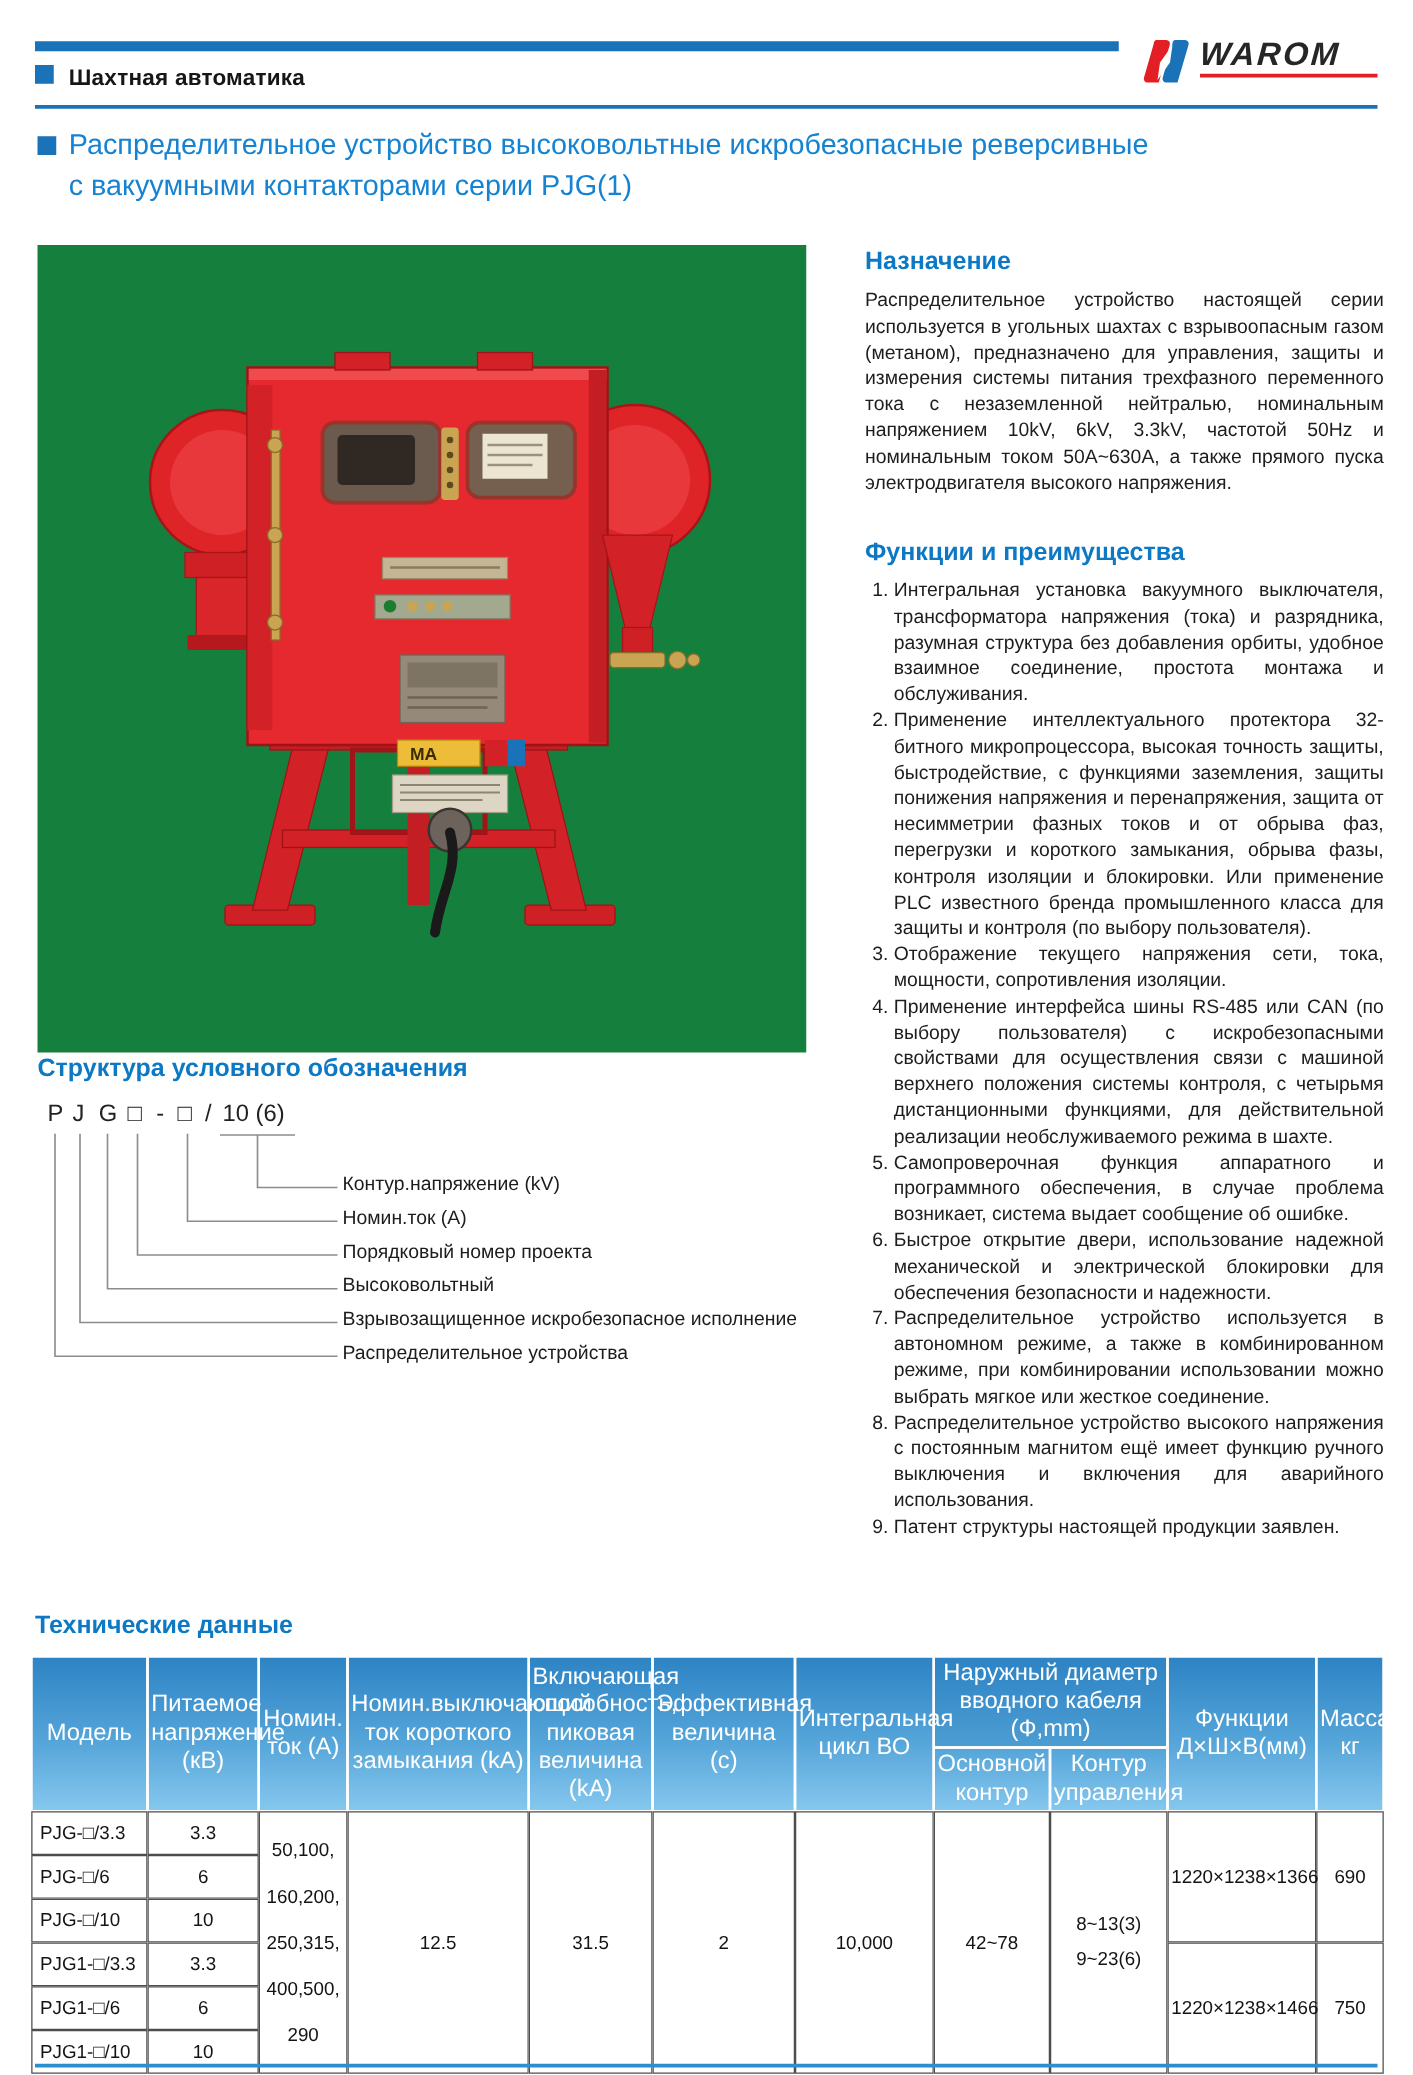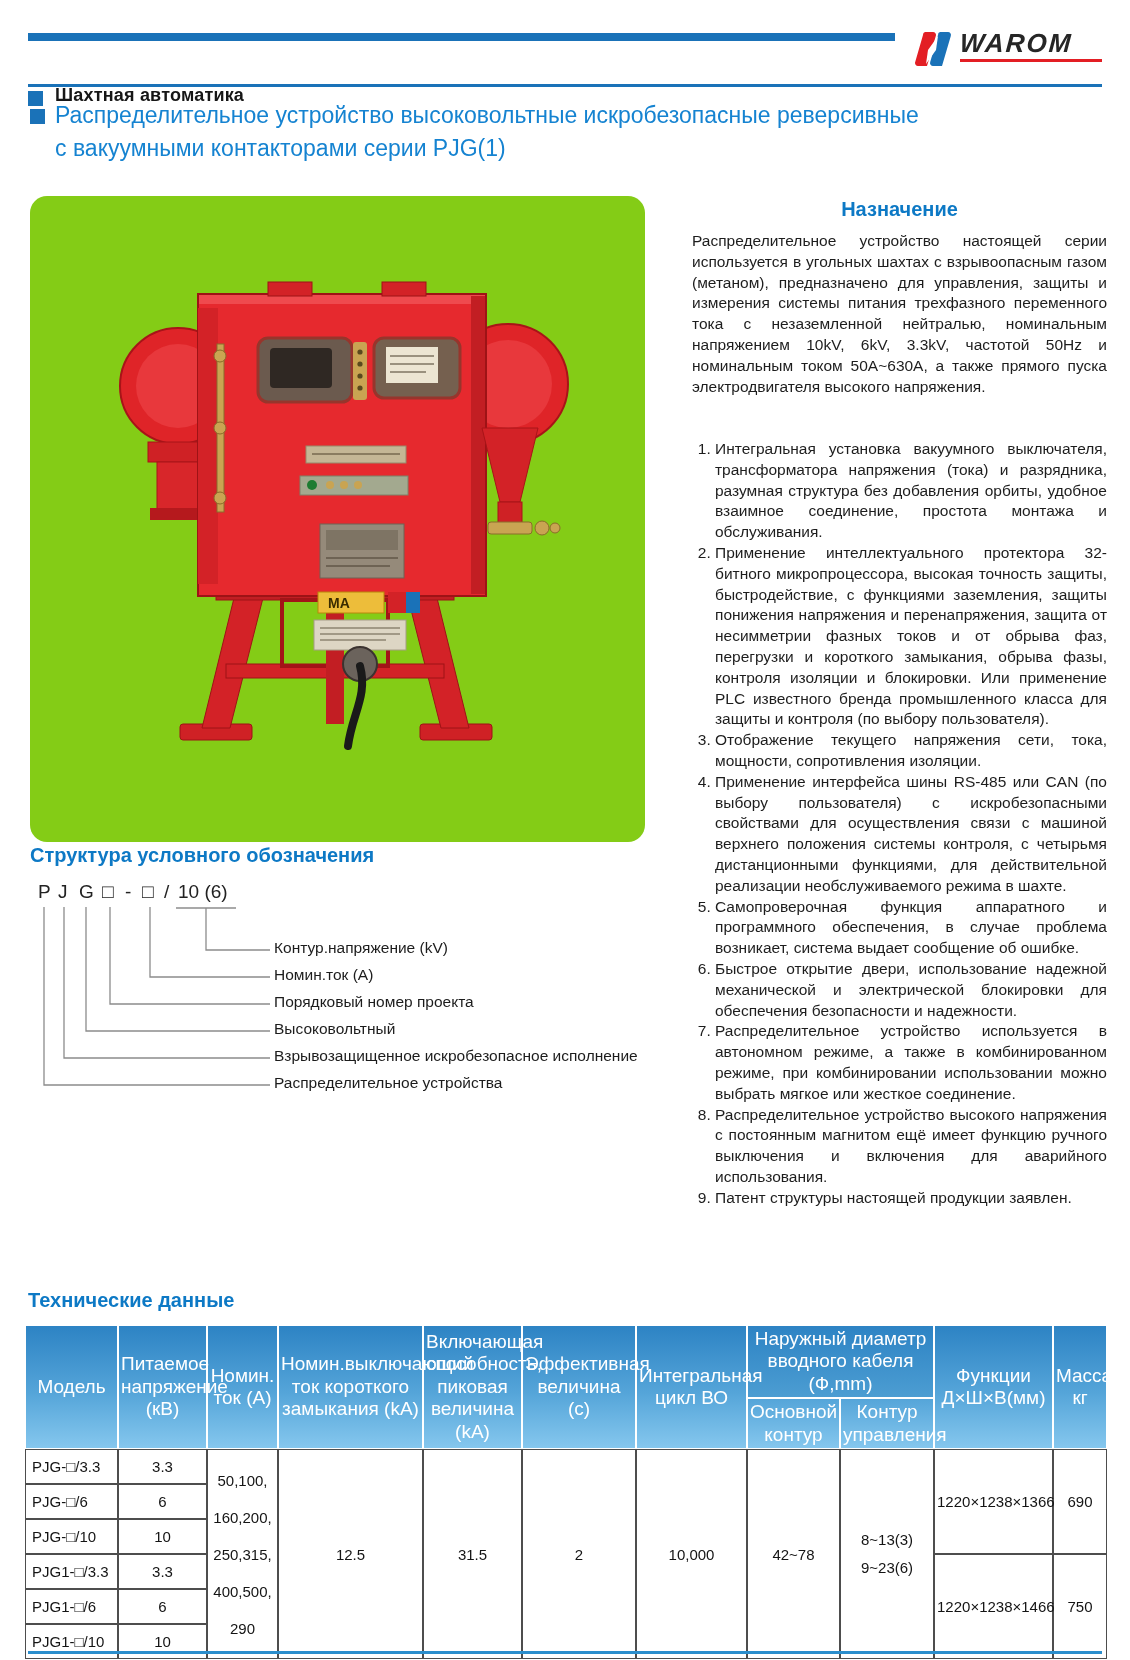--- a/index.html
+++ b/index.html
@@ -2,41 +2,41 @@
 <html><head>
 <meta charset="utf-8">
 <style>
   html,body{margin:0;padding:0;background:#ffffff;}
   .page{position:relative;width:1130px;height:1660px;background:#fff;overflow:hidden;
         font-family:"Liberation Sans", sans-serif;color:#1c1c1c;}
   .abs{position:absolute;}
 
   
   .topbar{left:28px;top:33px;width:867px;height:8px;background:#1a72b8;}
-  .cat-row{left:28px;top:52px;display:flex;align-items:flex-end;gap:12px;margin-top:33px;}
+  .cat-row{left:28px;top:52px;display:flex;align-items:flex-start;gap:12px;}
   .blue-sq{width:15px;height:15px;background:#1a72b8;flex:0 0 auto;}
   .cat-label{font-size:18px;font-weight:bold;color:#161616;letter-spacing:.2px;}
   .thin-rule{left:28px;top:84px;width:1074px;height:3px;background:#1a72b8;}
 
   .logo{left:914px;top:30px;width:195px;height:44px;}
   .logo-row{display:flex;align-items:flex-start;gap:4px;}
   .wordmark-wrap{display:flex;flex-direction:column;align-items:flex-start;}
   .wordmark{font-size:26px;font-weight:bold;font-style:italic;color:#262626;
             letter-spacing:2px;transform:skewX(-4deg);line-height:1;}
   .red-underline{width:142px;height:3px;background:#e31e24;margin-top:3px;}
 
   
   .title-bullet{left:30px;top:109px;width:15px;height:15px;background:#1a72b8;}
   .title{left:55px;top:99px;width:1055px;color:#1583d1;font-size:23px;line-height:33px;}
 
   
-  .photo-panel{left:30px;top:196px;width:615px;height:646px;background:#84cc16;border-radius:17px;}
-
-  
-  .sec-h{font-size:20px;font-weight:bold;color:#0d79c5;line-height:1.2;margin:0;text-align:center;}
+  .photo-panel{left:30px;top:196px;width:615px;height:646px;background:#15803d;}
+
+  
+  .sec-h{font-size:20px;font-weight:bold;color:#0d79c5;line-height:1.2;margin:0;}
   .purpose{left:692px;top:197px;width:415px;}
   .purpose p{margin:10px 0 12px;font-size:15.5px;line-height:20.8px;text-align:justify;color:#1d1d1d;}
   .features{left:692px;top:430px;width:415px;}
   .features ol{margin:9px 0 0;padding-left:23px;}
   .features li{font-size:15.5px;line-height:20.8px;text-align:justify;color:#1d1d1d;}
 
   
   .desig-h{left:30px;top:843px;}
   .code-part{position:absolute;top:881px;font-size:19px;color:#222;}
   .desig-label{position:absolute;left:274px;font-size:15.5px;color:#1c1c1c;white-space:nowrap;}
@@ -171,20 +171,21 @@
       <circle cx="525" cy="332" r="5" fill="#c9a452" stroke="#8a6c2a"></circle>
     </svg>
   </div>
 
   <div class="abs purpose">
     <h2 class="sec-h">Назначение</h2>
     <p>Распределительное устройство настоящей серии используется в угольных шахтах с взрывоопасным газом (метаном), предназначено для управления, защиты и измерения системы питания трехфазного переменного тока с незаземленной нейтралью, номинальным напряжением 10kV, 6kV, 3.3kV, частотой 50Hz и номинальным током 50A~630A, а также прямого пуска электродвигателя высокого напряжения.</p>
   </div>
 
   <div class="abs features">
+    <h2 class="sec-h">Функции и преимущества</h2>
     <ol>
       <li>Интегральная установка вакуумного выключателя, трансформатора напряжения (тока) и разрядника, разумная структура без добавления орбиты, удобное взаимное соединение, простота монтажа и обслуживания.</li>
       <li>Применение интеллектуального протектора 32-битного микропроцессора, высокая точность защиты, быстродействие, с функциями заземления, защиты понижения напряжения и перенапряжения, защита от несимметрии фазных токов и от обрыва фаз, перегрузки и короткого замыкания, обрыва фазы, контроля изоляции и блокировки. Или применение PLC известного бренда промышленного класса для защиты и контроля (по выбору пользователя).</li>
       <li>Отображение текущего напряжения сети, тока, мощности, сопротивления изоляции.</li>
       <li>Применение интерфейса шины RS-485 или CAN (по выбору пользователя) с искробезопасными свойствами для осуществления связи с машиной верхнего положения системы контроля, с четырьмя дистанционными функциями, для действительной реализации необслуживаемого режима в шахте.</li>
       <li>Самопроверочная функция аппаратного и программного обеспечения, в случае проблема возникает, система выдает сообщение об ошибке.</li>
       <li>Быстрое открытие двери, использование надежной механической и электрической блокировки для обеспечения безопасности и надежности.</li>
       <li>Распределительное устройство используется в автономном режиме, а также в комбинированном режиме, при комбинировании использовании можно выбрать мягкое или жесткое соединение.</li>
       <li>Распределительное устройство высокого напряжения с постоянным магнитом ещё имеет функцию ручного выключения и включения для аварийного использования.</li>
       <li>Патент структуры настоящей продукции заявлен.</li>

